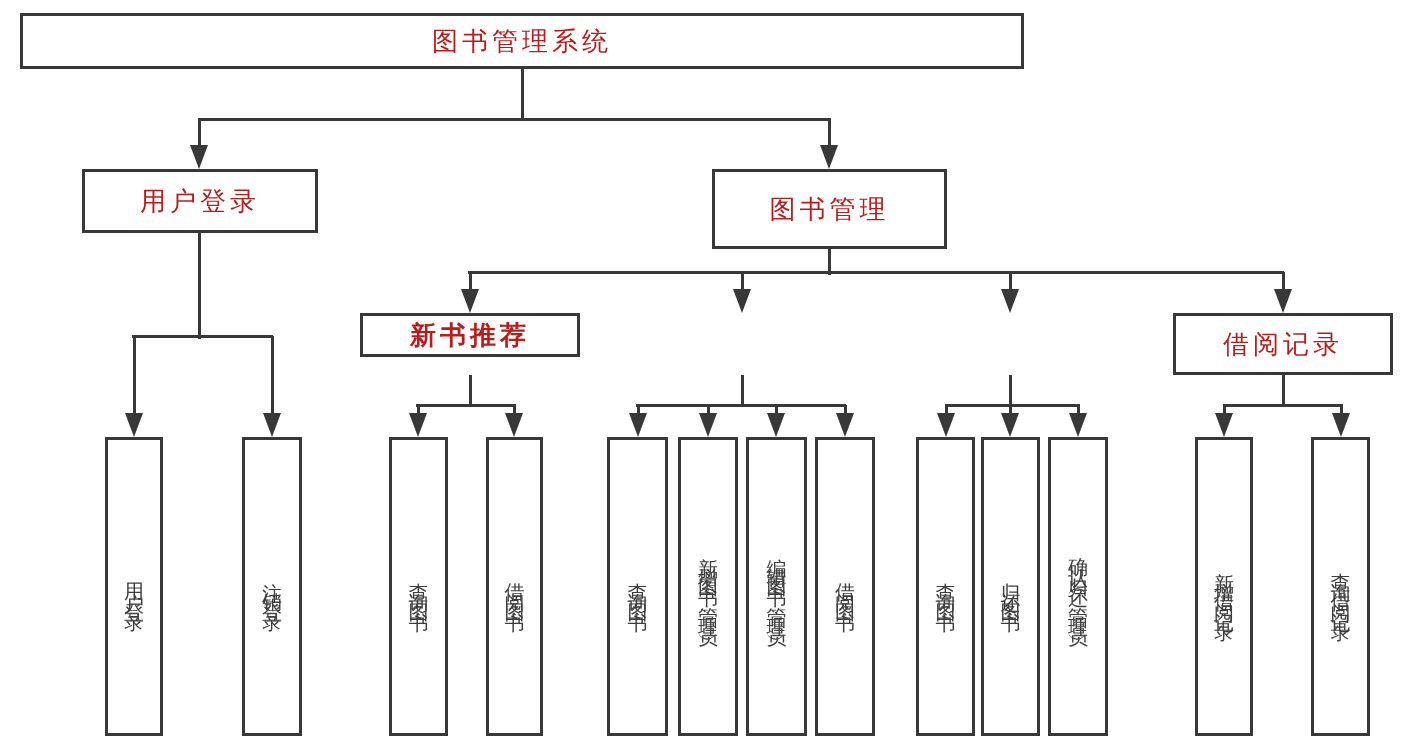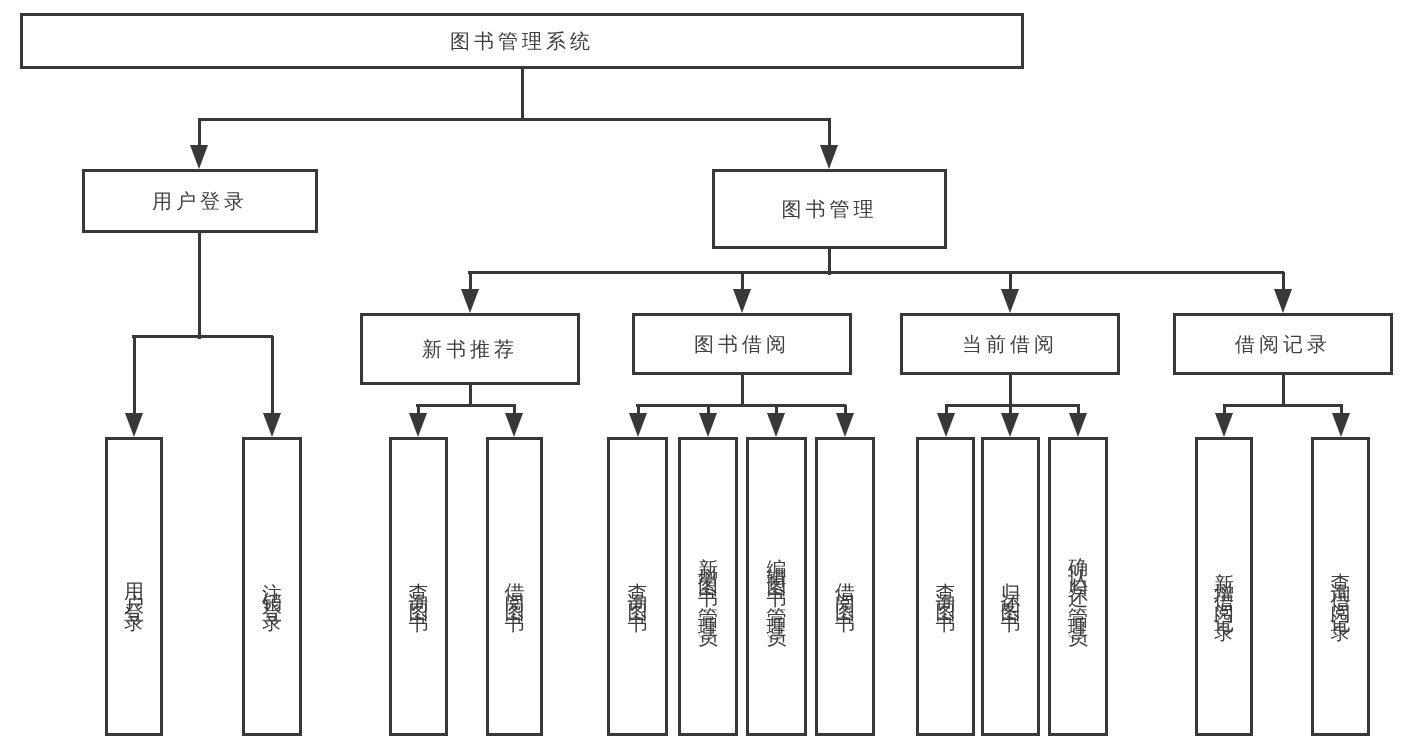--- a/index.html
+++ b/index.html
@@ -15,24 +15,24 @@
     position: absolute;
     background: #ffffff;
     border: 3px solid #383838;
     box-sizing: border-box;
     display: flex;
     align-items: center;
     justify-content: center;
     color: #3d3d3d;
   }
   .hbox span {
-    font-size: 20px;
+    font-size: 26px;
     letter-spacing: 4px;
     white-space: nowrap;
-    color: #404040;
+    color: #b91c1c;
   }
   .leaf { top: 437px; height: 299px; }
   .leaf span {
     writing-mode: vertical-rl;
     font-size: 20px;
     letter-spacing: 10px;
     line-height: 1.05;
     white-space: nowrap;
     color: #3d3d3d;
   }
@@ -121,28 +121,22 @@
     <span>图书管理系统</span>
   </div>
 
   <div class="box hbox" style="left:82px; top:169px; width:236px; height:64px;">
     <span>用户登录</span>
   </div>
   <div class="box hbox" style="left:712px; top:169px; width:235px; height:80px;">
     <span>图书管理</span>
   </div>
 
-  <div class="box hbox" style="left:360px; top:313px; width:220px; height:72px;">
+  <div class="box hbox" style="left:360px; top:313px; width:220px; height:44px;font-weight:bold;">
     <span>新书推荐</span>
-  </div>
-  <div class="box hbox" style="left:632px; top:313px; width:220px; height:62px;">
-    <span>图书借阅</span>
-  </div>
-  <div class="box hbox" style="left:900px; top:313px; width:220px; height:62px;">
-    <span>当前借阅</span>
   </div>
   <div class="box hbox" style="left:1173px; top:313px; width:220px; height:62px;">
     <span>借阅记录</span>
   </div>
 
   <div class="box leaf" style="left:105px; width:58px;">
     <span>用户登录</span>
   </div>
   <div class="box leaf" style="left:242px; width:60px;">
     <span>注销登录</span>

